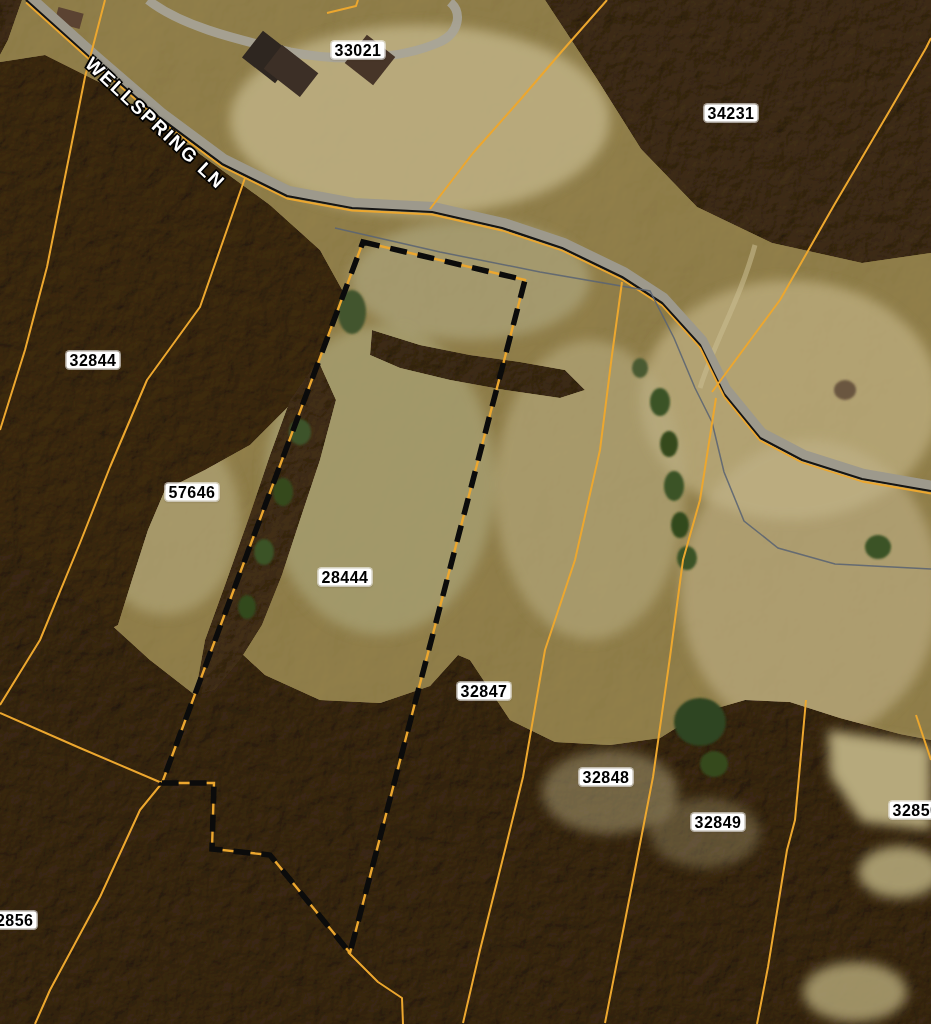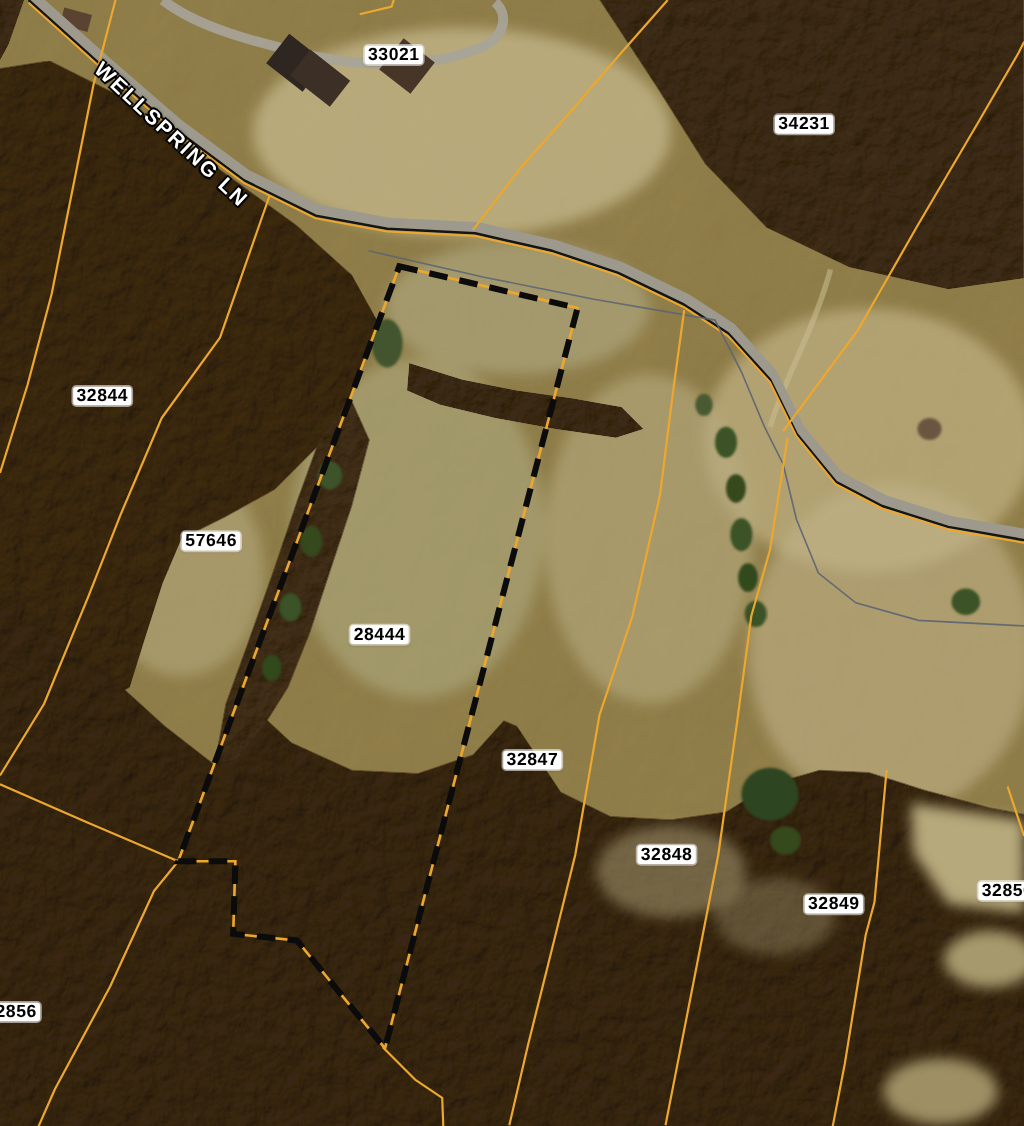--- a/index.html
+++ b/index.html
@@ -144,17 +144,17 @@
 
   <div class="road-label">WELLSPRING LN</div>
 
   <div class="plabel" style="left: 358px; top: 50px;">33021</div>
   <div class="plabel" style="left: 731px; top: 113px;">34231</div>
   <div class="plabel" style="left: 93px; top: 360px;">32844</div>
   <div class="plabel" style="left: 192px; top: 492px;">57646</div>
   <div class="plabel" style="left: 345px; top: 577px;">28444</div>
   <div class="plabel" style="left: 484px; top: 674px; margin-top: 17px;">32847</div>
   <div class="plabel" style="left: 588px; top: 777px; margin-left: 18px;">32848</div>
-  <div class="plabel" style="left: 718px; top: 822px; margin-left: 40px;">32849</div>
+  <div class="plabel" style="left: 718px; top: 822px;">32849</div>
   <div class="plabel" style="left: 916px; top: 810px;">32850</div>
   <div class="plabel" style="left: 10px; top: 920px;">32856</div>
 
 </div>
 
 </body></html>

